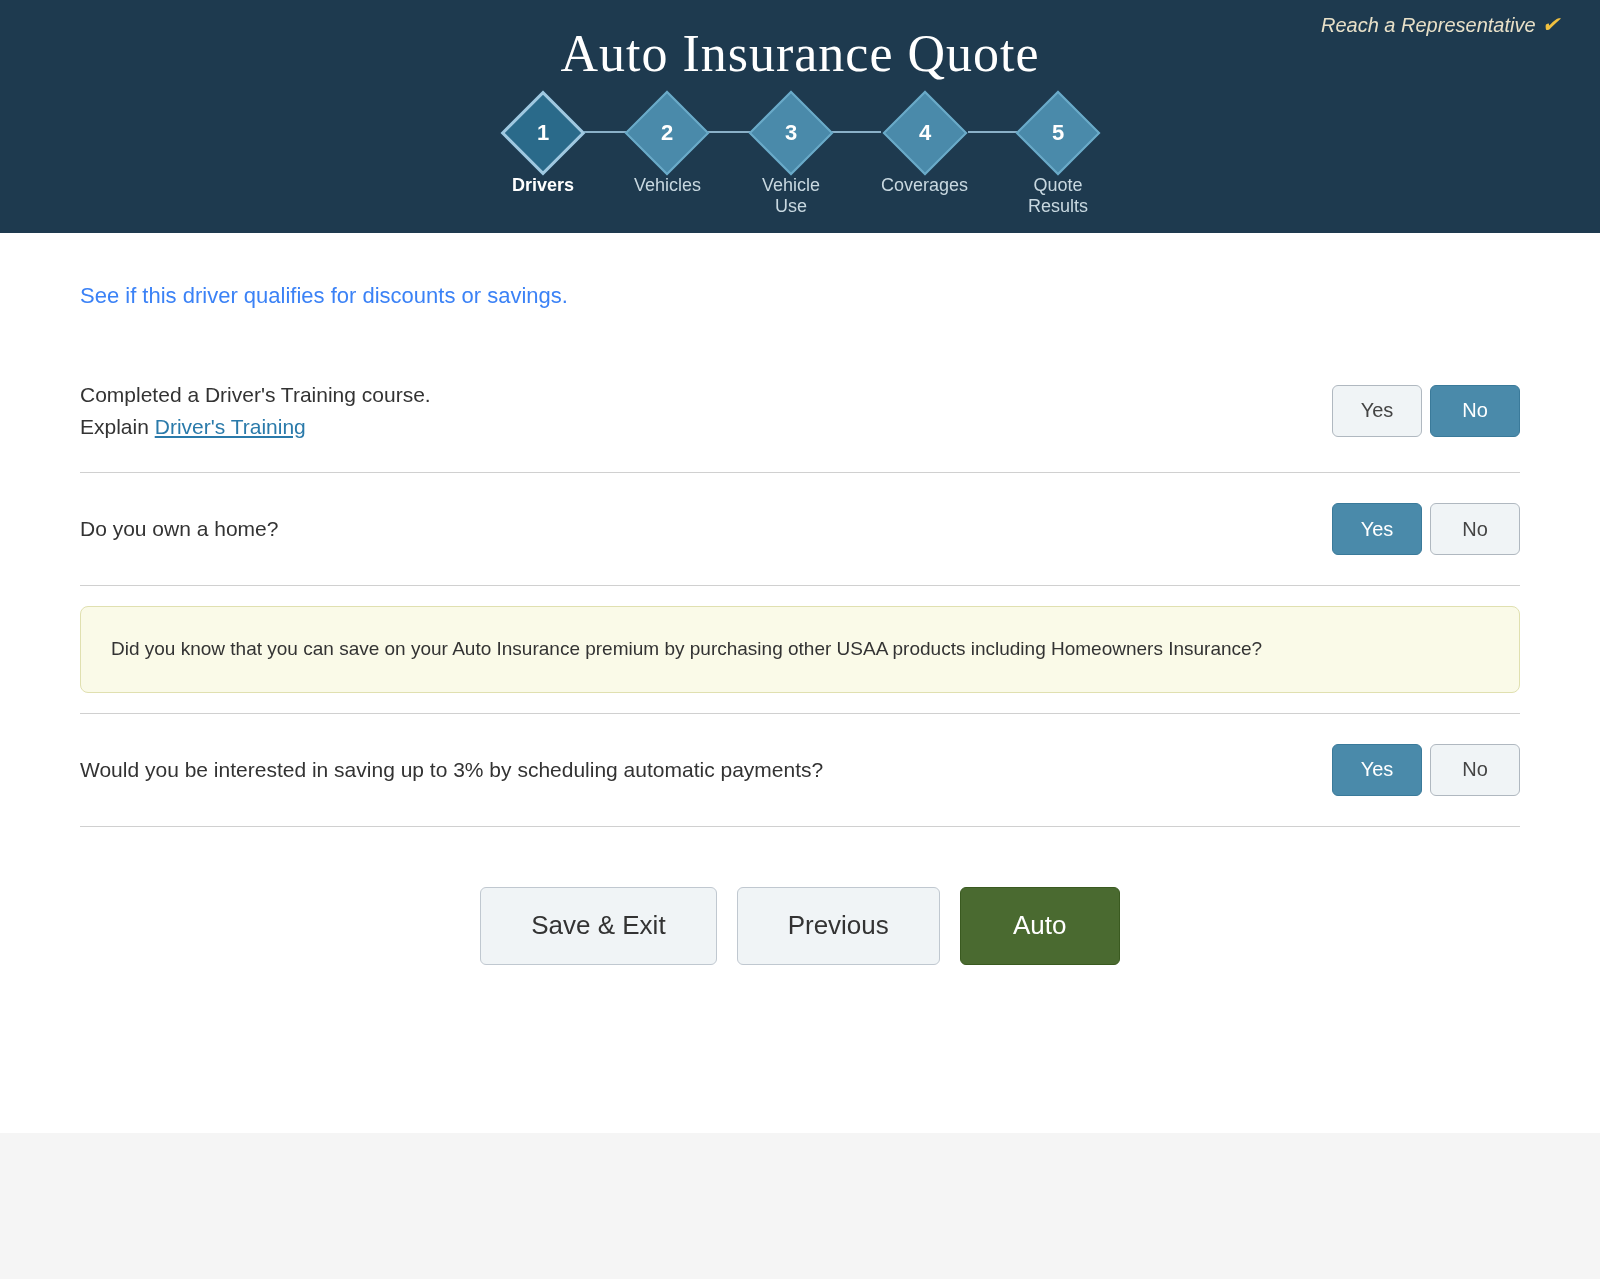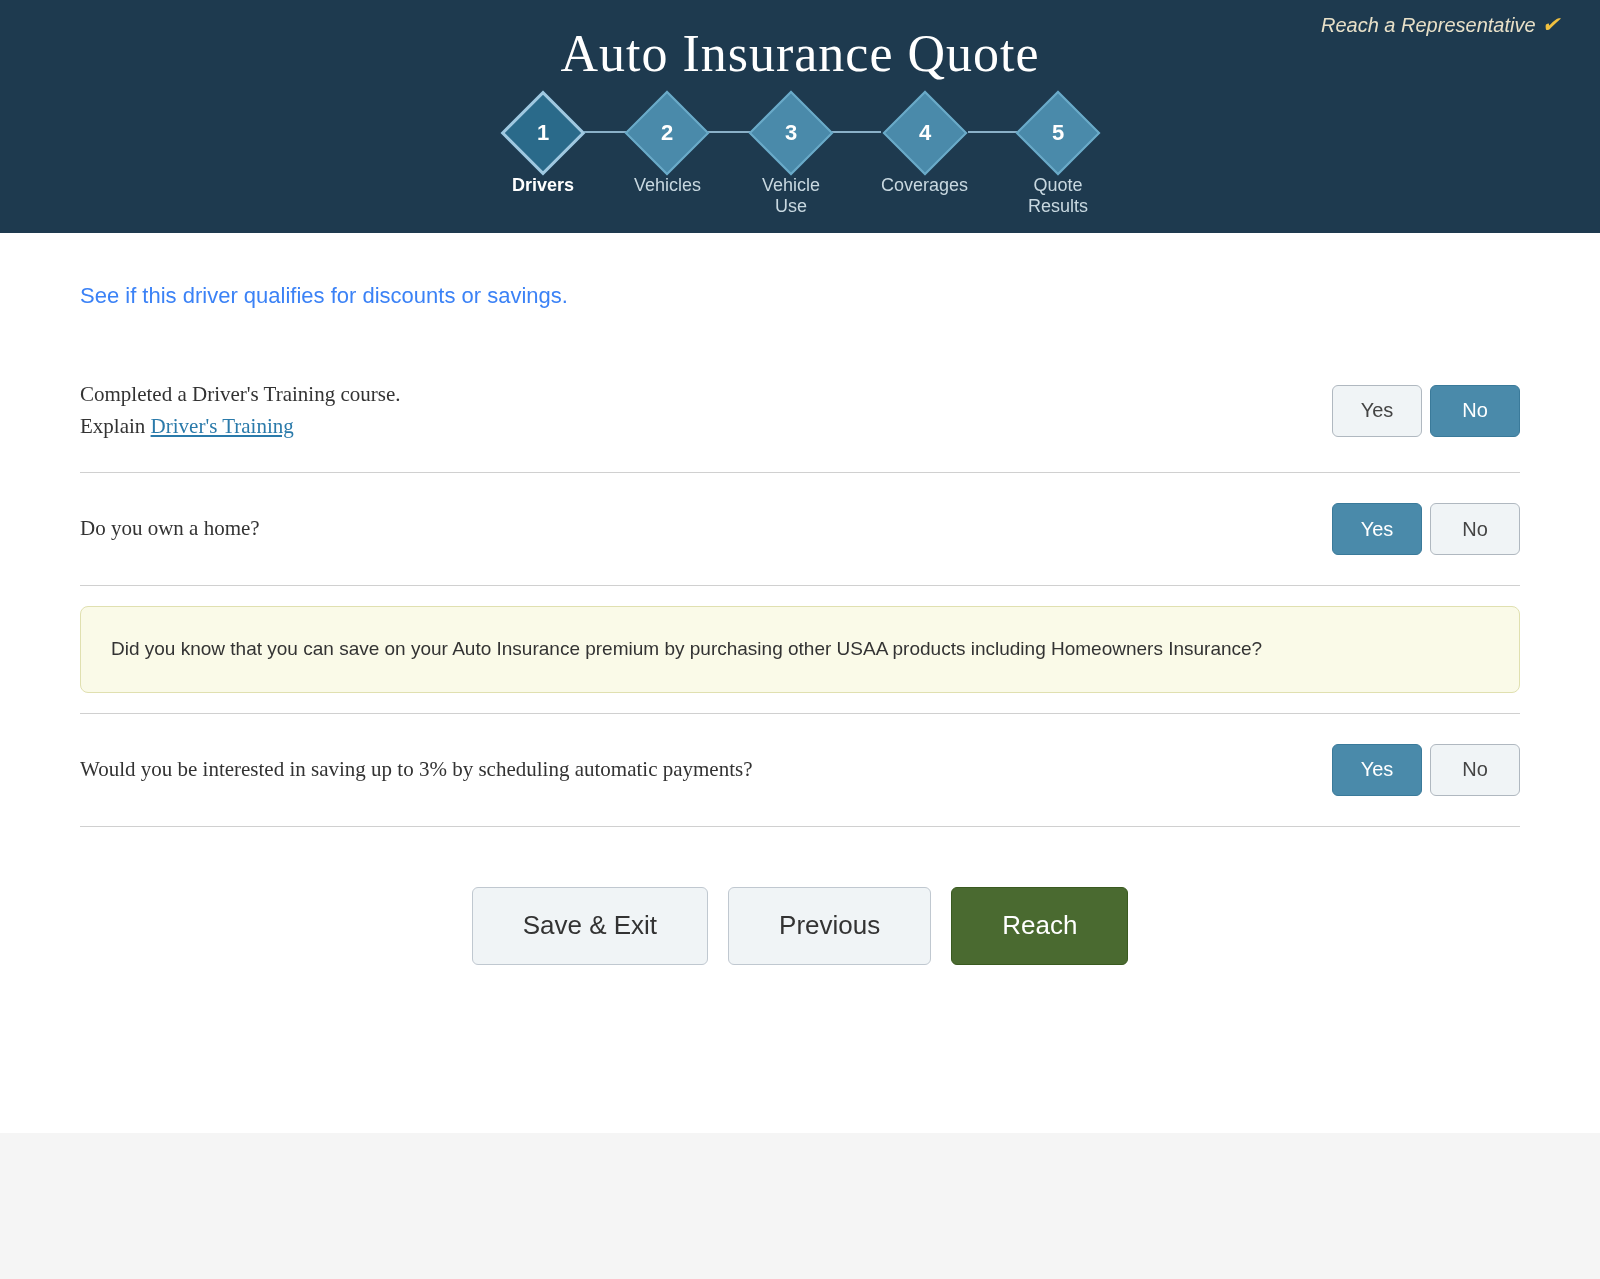--- a/index.html
+++ b/index.html
@@ -125,21 +125,21 @@
       padding: 30px 0;
       border-bottom: 1px solid #d0d0d0;
     }
     .question-row:first-of-type {
       border-top: none;
     }
     .question-text {
       flex: 1;
       font-size: 21px;
       color: #333333;
-      font-family: Liberation Serif, serif;
+      font-family: Liberation Sans, sans-serif;
       line-height: 1.5;
     }
     .question-link {
       color: #2a7aaa;
       text-decoration: underline;
       cursor: pointer;
     }
     .btn-group {
       display: flex;
       gap: 8px;
@@ -299,15 +299,15 @@
     </div>
     <div class="btn-group">
       <button class="btn-yes-no selected">Yes</button>
       <button class="btn-yes-no">No</button>
     </div>
   </div>
 
   <div class="footer-buttons">
     <button class="btn-footer">Save &amp; Exit</button>
     <button class="btn-footer">Previous</button>
-    <button class="btn-footer btn-next">Reach</button>
+    <button class="btn-footer btn-next">Auto</button>
   </div>
 </div>
 
 </body></html>

